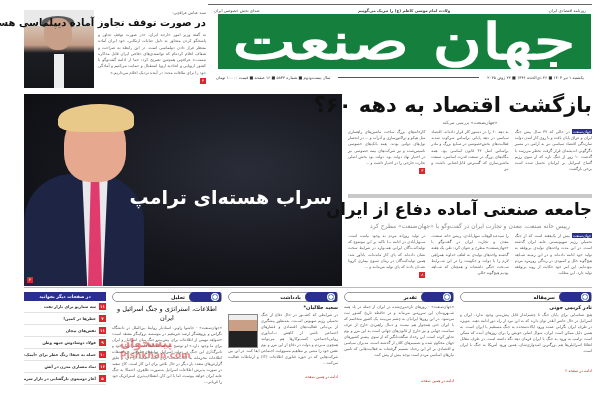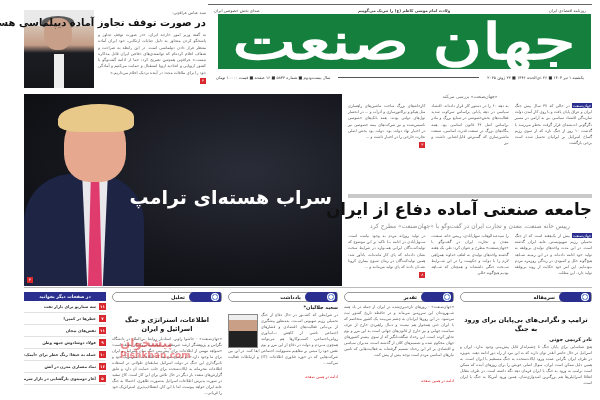--- a/index.html
+++ b/index.html
@@ -40,21 +40,21 @@
 .r2{position:absolute;left:348px;top:199px;width:244px;height:86px}
 .r2-title{font-size:16.5px;font-weight:bold;color:#111;text-align:center;white-space:nowrap;line-height:22px}
 .r2-sub{font-size:6px;color:#888;text-align:center;margin-top:1px}
 
 .bottom-rule{position:absolute;left:24px;top:287px;width:568px;height:1px;background:#bbb}
 .bcol{position:absolute;top:292px;height:108px}
 .sec-head{position:relative;height:10px;border:1px solid #9a9a9a;border-radius:6px 3px 3px 6px;background:#fff;display:flex;align-items:center}
 .sec-head .pill{position:absolute;right:0;top:-1px;width:32px;height:10px;background:#2a2f8f;border-radius:6px 2px 2px 6px}
 .sec-head .icon{position:absolute;right:2px;top:0px;width:8px;height:8px;border-radius:50%;background:radial-gradient(circle at 50% 50%,#fff 0,#fff 30%,#6b8fd6 32%,#a7c0ee 60%,#fff 62%)}
 .sec-head .label{position:absolute;right:36px;top:1px;font-size:5px;font-weight:bold;color:#111}
-.b-title{font-size:6.5px;font-weight:bold;color:#111;text-align:center;line-height:9px;margin-top:14px}
+.b-title{font-size:6.5px;font-weight:normal;color:#111;text-align:center;line-height:9px;margin-top:3px}
 .b-author{font-size:5px;font-weight:bold;color:#111;text-align:right;margin-top:2px}
 .b-body{font-size:3.8px;line-height:6px;color:#555;text-align:justify;margin-top:2px}
 .b-more{font-size:3.8px;color:#d8272d;margin-top:2px}
 .sidebar{position:absolute;left:24px;top:292px;width:82px;height:108px}
 .sidebar-head{height:9px;background:#2a2f8f;color:#fff;font-size:4.5px;font-weight:bold;text-align:center;line-height:9px}
 .side-item{height:12px;border-bottom:1px solid #e2e2e2;display:flex;align-items:center;gap:3px;font-size:4px;font-weight:bold;color:#333;white-space:nowrap;overflow:hidden}
 .side-item .num{width:7px;height:7px;background:#d8272d;color:#fff;font-size:4px;text-align:center;line-height:7px;flex:0 0 7px}
 .watermark{position:absolute;left:120px;top:336px;color:#d8272d;opacity:.55;font-size:9px;font-weight:bold;direction:ltr}
 .watermark .big{font-size:12px;display:block;text-align:right;width:50px}
 .author-photo{float:left;width:30px;height:34px;margin:2px 3px 0 0;background:linear-gradient(180deg,#eee 0,#eee 15%,#c99f86 15%,#c99f86 50%,#222 50%,#222 100%);border:1px solid #888}
@@ -94,20 +94,21 @@
   <div class="suit"></div>
   <div class="shirt"></div>
   <div class="tie"></div>
   <div class="face"></div>
   <div class="hair"></div>
   <div class="hero-title">سراب هسته‌ای ترامپ</div>
   <span class="badge-red hero-badge">۲</span>
 </div>
 
 <div class="r1">
+  <div class="r1-title">بازگشت اقتصاد به دهه ۶۰؟</div>
   <div class="r1-sub">«جهان‌صنعت» بررسی می‌کند</div>
   <div class="cols">
     <div class="col"><span class="tagname">جهان‌صنعت</span> <span>در حالی که ۳۷ سال پیش جنگ ایران و عراق پایان یافت و با روی کار آمدن دولت سازندگی اقتصاد سیاسی نیز به آرامی در مسیر دگرگونی اندیشه‌ای قرار گرفت بخطر می‌رسد با گذشت ۱۰ روز از جنگ تازه که از سوی رژیم گساخ اسرائیل بر ایرانیان تحمیل شده است برخی بازگشت</span></div>
     <div class="col"><span>به دهه ۶۰ را در دستور کار قرار داده‌اند. اقتصاد سیاسی در دهه پایانی براساس سرکوب شدید فعالیت‌های بخش‌خصوصی در صنایع بزرگ و مادر براساس اصل ۴۴ قانون اساسی بود. همه بنگاه‌های بزرگ در صنعت قدرت اساسی، صنعت ماشین‌سازی که گسترش قابل‌اعتنایی داشت و نیز</span></div>
     <div class="col"><span>کارخانه‌های بزرگ ساخت ماشین‌های راهسازی مثل هپکو و تراکتورسازی و آذرآب و ... در انحصار تول‌های دولتی بودند. همه بانک‌های خصوصی تاسیس‌شده و نیز شرکت‌های بیمه خصوصی نیز در اختیار نهاد دولت بود. دولت بود بخش اصلی تجارت خارجی را در اختیار داشت و ...</span><div style="margin-top:2px"><span class="badge-red">۳</span></div></div>
   </div>
 </div>
 <div class="divider" style="top:194px"></div>
 
 <div class="r2">
@@ -121,21 +122,20 @@
 </div>
 
 <div class="bottom-rule"></div>
 
 <div class="bcol" style="left:460px;width:132px">
   <div class="sec-head">
     <span class="pill"></span>
     <span class="icon"></span>
     <span class="label">سرمقاله</span>
   </div>
-  <div class="b-title">ترامپ و نگرانی‌های بی‌پایان برای ورود به جنگ</div>
   <div class="b-author">نادر کریمی جونی</div>
   <div class="b-body" style="height:54px;overflow:hidden">هیچ شناسایی برای پایان جنگ تا چشم‌انداز قابل پیش‌بینی وجود ندارد. ایران و اسرائیل در حال حاضر آنقدر توان دارند که به این نبرد از راه دور ادامه دهند، به‌ویژه در طرف ایران نگرانی عمده ورود ایالات‌متحده به جنگ مستقیم با ایران است. به همین دلیل ممکن است ایران، سوال اصلی خویش را برای روزهای آینده که ممکن است ترامپ به ورود به جنگ با ایران فرمان دهد نگه داشته است. در طرف مقابل اتفاقا اسرائیلی‌ها هم بزرگترین امیدواری‌شان، همین ورود آمریکا به جنگ با ایران است.</div>
   <div class="b-more">ادامه در صفحه ۲</div>
 </div>
 
 <div class="bcol" style="left:344px;width:110px">
   <div class="sec-head">
     <span class="pill"></span>
     <span class="icon"></span>
     <span class="label">تقدیر</span>

